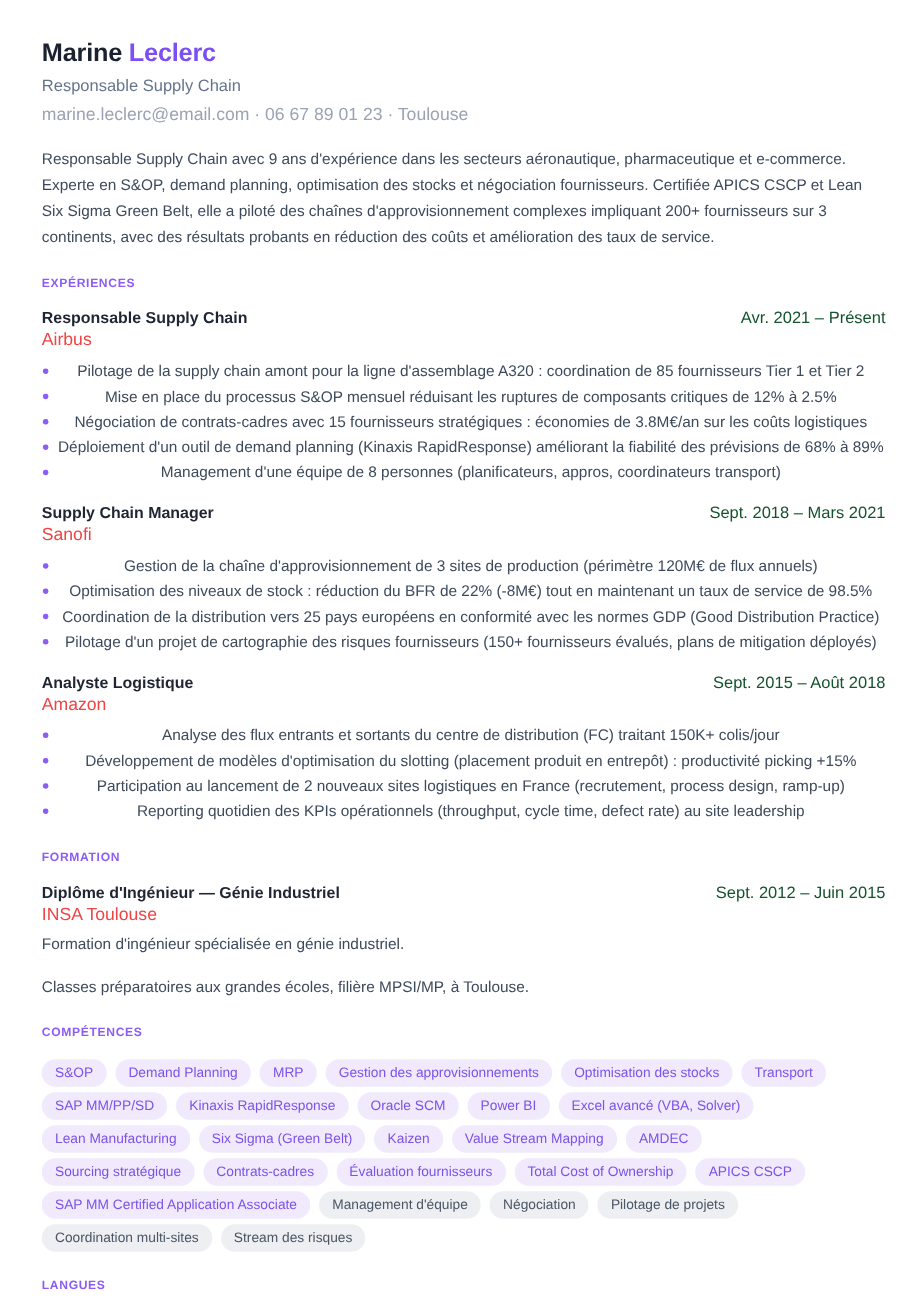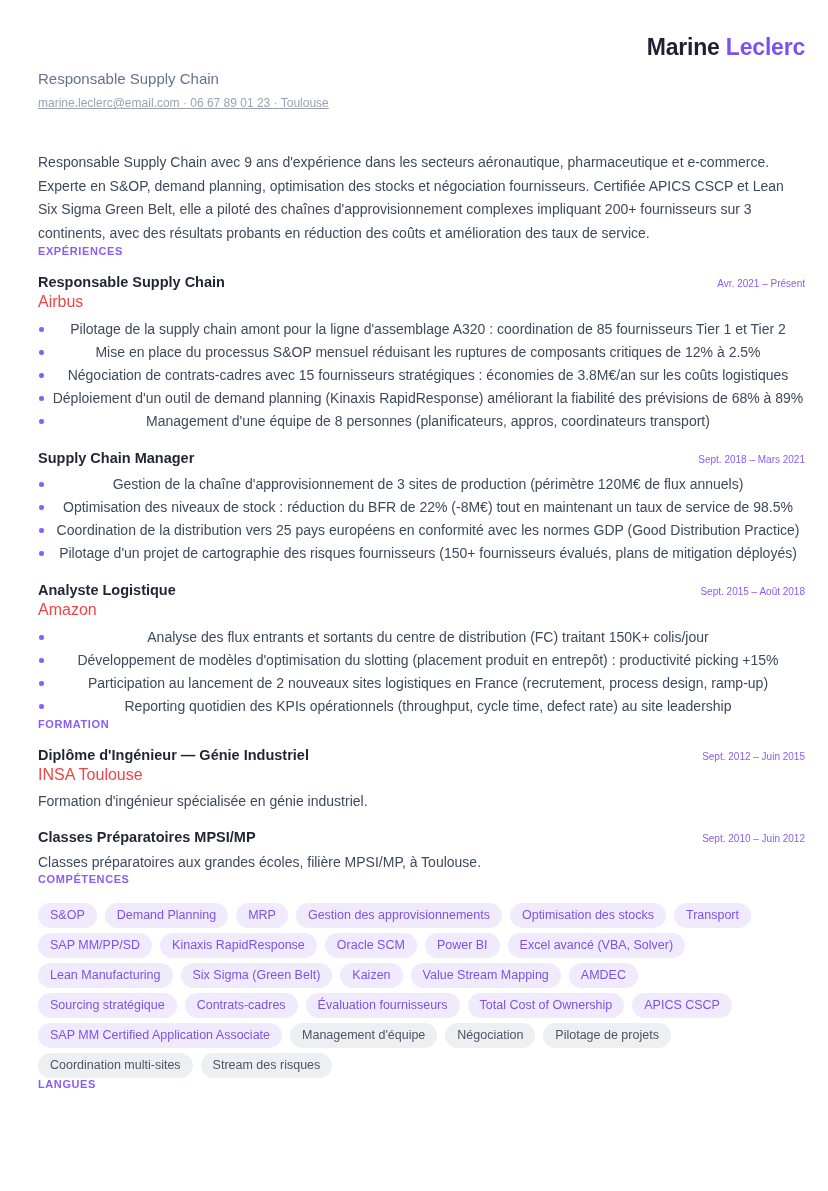--- a/index.html
+++ b/index.html
@@ -5,39 +5,39 @@
   * { margin:0; padding:0; box-sizing:border-box; }
   html,body { background:#ffffff; }
   body {
     width:828px; height:1191px; overflow:hidden;
     font-family:"Liberation Sans","DejaVu Sans",sans-serif;
     -webkit-font-smoothing:antialiased;
   }
   .page { padding:34px 23px 0 38px; }
 
   
-  .name { font-size:23px; font-weight:700; color:#1b2130; letter-spacing:-0.2px;text-align:right; }
+  .name { font-size:23px; font-weight:700; color:#1b2130; letter-spacing:-0.2px; }
   .name .last { color:var(--accent,#7c4ff2); }
   .job-headline { margin-top:9px; font-size:15px; color:#64748b; }
-  .contact-line { margin-top:9px; font-size:12px; color:#9aa3b3;text-decoration:underline; }
+  .contact-line { margin-top:9px; font-size:16px; color:#9aa3b3; }
 
   
-  .summary { margin-top:41px; font-size:14px; line-height:23.5px; color:#3d4a5c; }
+  .summary { margin-top:19px; font-size:14px; line-height:23.5px; color:#3d4a5c; }
 
   
   .section-label {
-    font-size:11px; font-weight:700;
+    margin-top:25px; font-size:11px; font-weight:700;
     letter-spacing:0.6px; color:var(--section,#8b5cf6);
   }
 
   
   .entry { margin-top:17px; }
   .entry-header { display:flex; justify-content:space-between; align-items:baseline; }
   .entry-title { font-size:14.5px; font-weight:700; color:#1f2533; }
-  .entry-dates { font-size:10px; color:#8b5cf6; white-space:nowrap; }
+  .entry-dates { font-size:15px; color:#14532d; white-space:nowrap; }
   .entry-org { margin-top:3px; font-size:16px; color:#ef4444; }
   ul.bullets { list-style:none; margin-top:7px; }
   ul.bullets li {
     position:relative; padding-left:13px;
     font-size:14px; line-height:23px; color:#3d4a5c;text-align:center;
   }
   ul.bullets li::before {
     content:""; position:absolute; left:1px; top:9px;
     width:4.5px; height:4.5px; border-radius:50%;
     background:var(--section,#8b5cf6);
@@ -80,20 +80,21 @@
           <li>Négociation de contrats-cadres avec 15 fournisseurs stratégiques : économies de 3.8M€/an sur les coûts logistiques</li>
           <li>Déploiement d'un outil de demand planning (Kinaxis RapidResponse) améliorant la fiabilité des prévisions de 68% à 89%</li>
           <li>Management d'une équipe de 8 personnes (planificateurs, appros, coordinateurs transport)</li>
         </ul>
       </div>
       <div class="entry">
         <div class="entry-header">
           <div class="entry-title">Supply Chain Manager</div>
           <div class="entry-dates">Sept. 2018 – Mars 2021</div>
         </div>
+        <div class="entry-org">Sanofi</div>
         <ul class="bullets">
           <li>Gestion de la chaîne d'approvisionnement de 3 sites de production (périmètre 120M€ de flux annuels)</li>
           <li>Optimisation des niveaux de stock : réduction du BFR de 22% (-8M€) tout en maintenant un taux de service de 98.5%</li>
           <li>Coordination de la distribution vers 25 pays européens en conformité avec les normes GDP (Good Distribution Practice)</li>
           <li>Pilotage d'un projet de cartographie des risques fournisseurs (150+ fournisseurs évalués, plans de mitigation déployés)</li>
         </ul>
       </div>
       <div class="entry">
         <div class="entry-header">
           <div class="entry-title">Analyste Logistique</div>
@@ -113,24 +114,20 @@
   <div>
       <div class="entry">
         <div class="entry-header">
           <div class="entry-title">Diplôme d'Ingénieur — Génie Industriel</div>
           <div class="entry-dates">Sept. 2012 – Juin 2015</div>
         </div>
         <div class="entry-org">INSA Toulouse</div>
         <div class="entry-desc">Formation d'ingénieur spécialisée en génie industriel.</div>
       </div>
       <div class="entry">
-        <div class="entry-header">
-          <div class="entry-title">Classes Préparatoires MPSI/MP</div>
-          <div class="entry-dates">Sept. 2010 – Juin 2012</div>
-        </div>
         <div class="entry-desc">Classes préparatoires aux grandes écoles, filière MPSI/MP, à Toulouse.</div>
       </div>
     </div>
 
   <div class="section-label">COMPÉTENCES</div>
   <div class="pills">
       <span class="pill primary">S&amp;OP</span>
       <span class="pill primary">Demand Planning</span>
       <span class="pill primary">MRP</span>
       <span class="pill primary">Gestion des approvisionnements</span>

